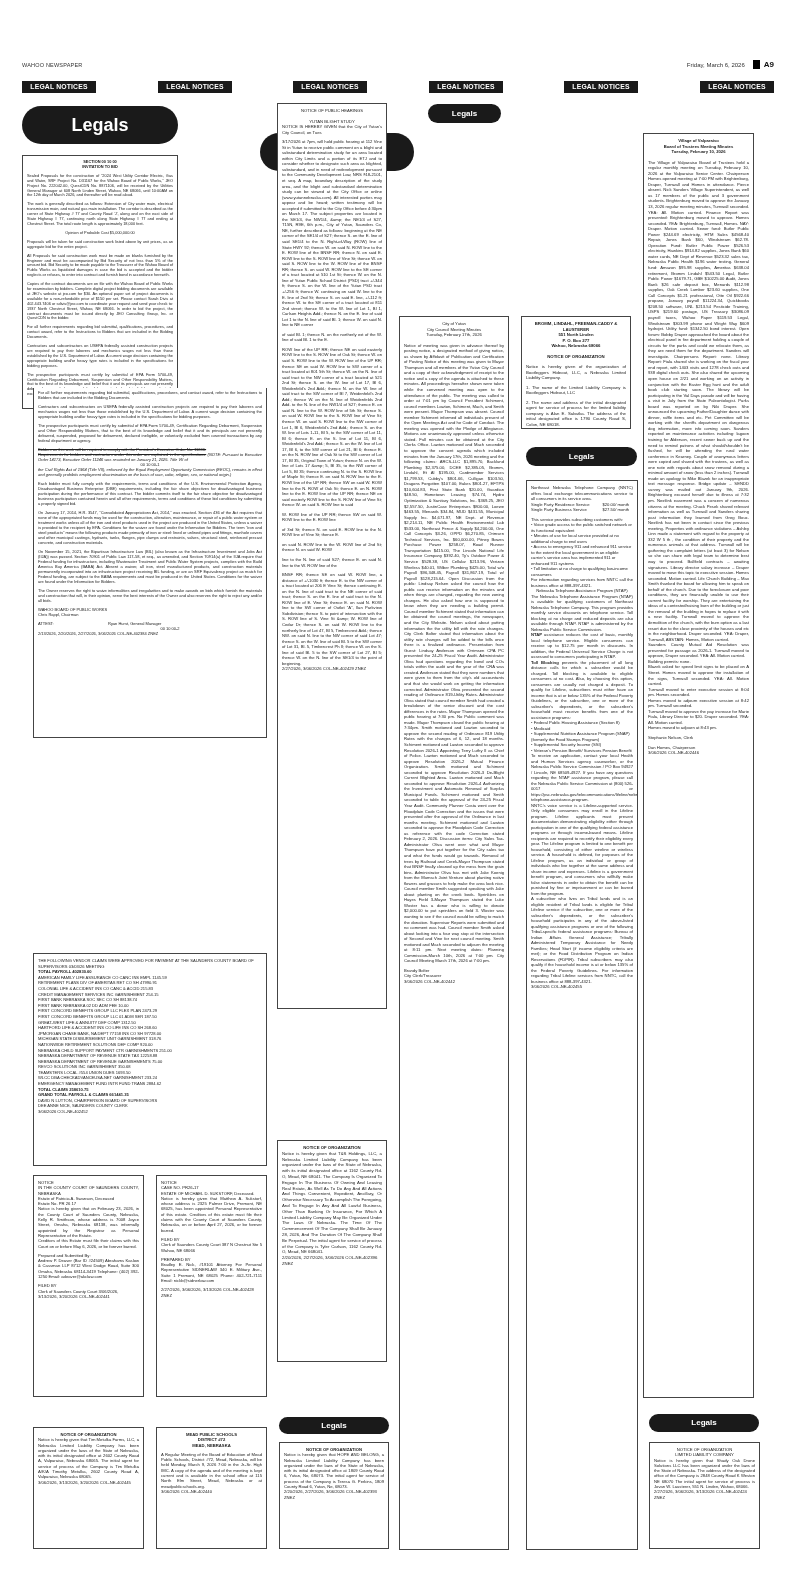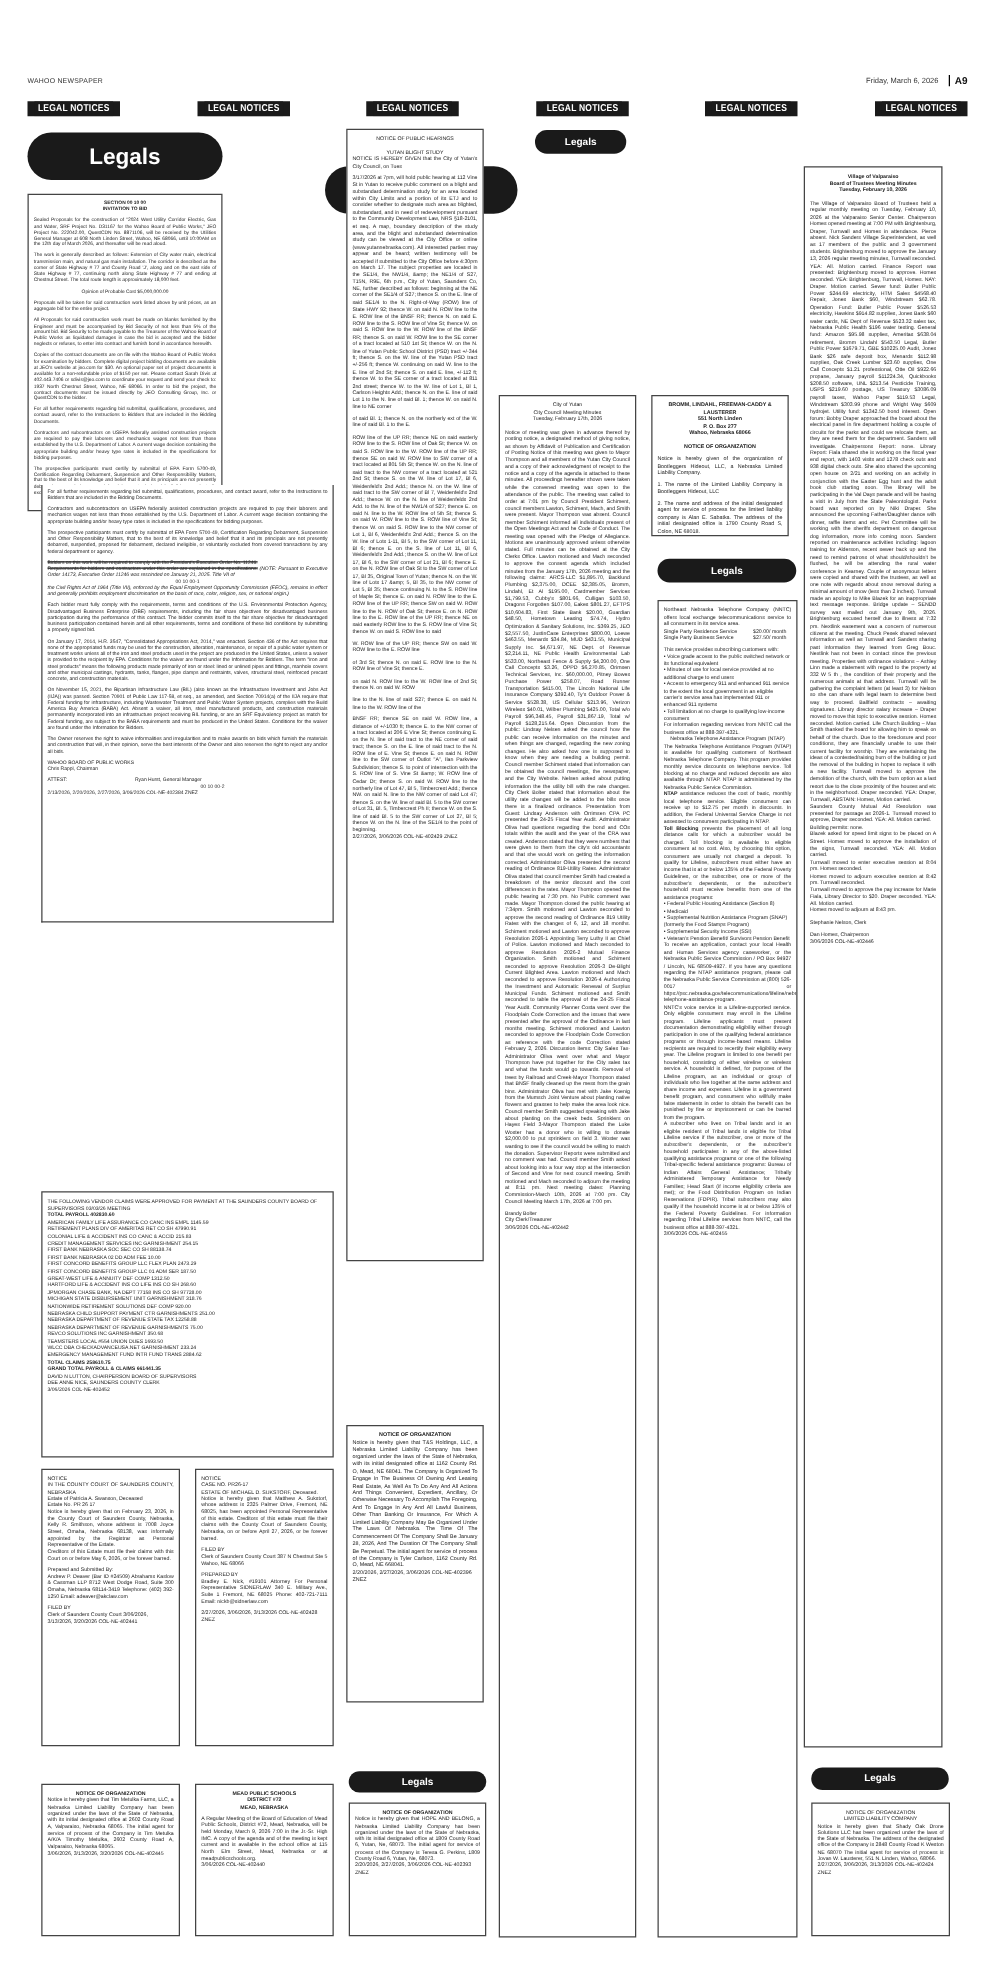--- a/index.html
+++ b/index.html
@@ -1,21 +1,21 @@
 <!DOCTYPE html>
 <html><head>
 <meta charset="utf-8">
 <style>
   * { box-sizing: border-box; margin: 0; padding: 0; }
   html, body { width: 792px; height: 1584px; background: #fff; overflow: hidden; }
   body { font-family: "Liberation Sans", sans-serif; color: #111; position: relative; }
   .masthead { position: absolute; left: 22px; top: 60px; width: 479px; display: flex; justify-content: space-between; align-items: center; }
   .masthead .paper { font-family: "Liberation Sans Narrow","Liberation Sans", sans-serif; font-size: 5.5px; letter-spacing: 0.2px; color: #333; }
   .masthead .date { font-size: 6px; color: #333; }
-  .masthead .page { font-size: 8px; font-weight: bold; margin-left: 8px; border-left: 1px solid #000000; padding-left: 4px; }
+  .masthead .page { font-size: 8px; font-weight: bold; margin-left: 8px; border-left: 7px solid #000000; padding-left: 4px; }
   .bars { position: absolute; left: 22px; top: 81px; width: 479px; display: flex; justify-content: space-between; align-items: flex-end; }
   .bar { width: 74px; height: 12px; background: #1a1a1a; color: #fff; font-size: 8px; font-weight: bold; text-align: center; line-height: 12px; letter-spacing: 0.2px; font-family: "Liberation Sans", sans-serif; transform: scaleX(0.85); transform-origin: center; }
   .bar-wrap { width: 74px; background: #1a1a1a; height: 12px; overflow: hidden; }
   .pill { position: absolute; background: #1a1a1a; color: #fff; font-weight: bold; text-align: center; border-radius: 30px; }
   .box { position: absolute; border: 1.3px solid #444; padding: 4px 4px; font-size: 4.2px; line-height: 5.3px; color: #222; background: #fff; overflow: hidden; }
   .box p { margin-bottom: 4px; text-align: justify; }
   .box .center { text-align: center; }
   .box .bold { font-weight: bold; }
   .box .strike { text-decoration: line-through; }
   .box .ital { font-style: italic; }

